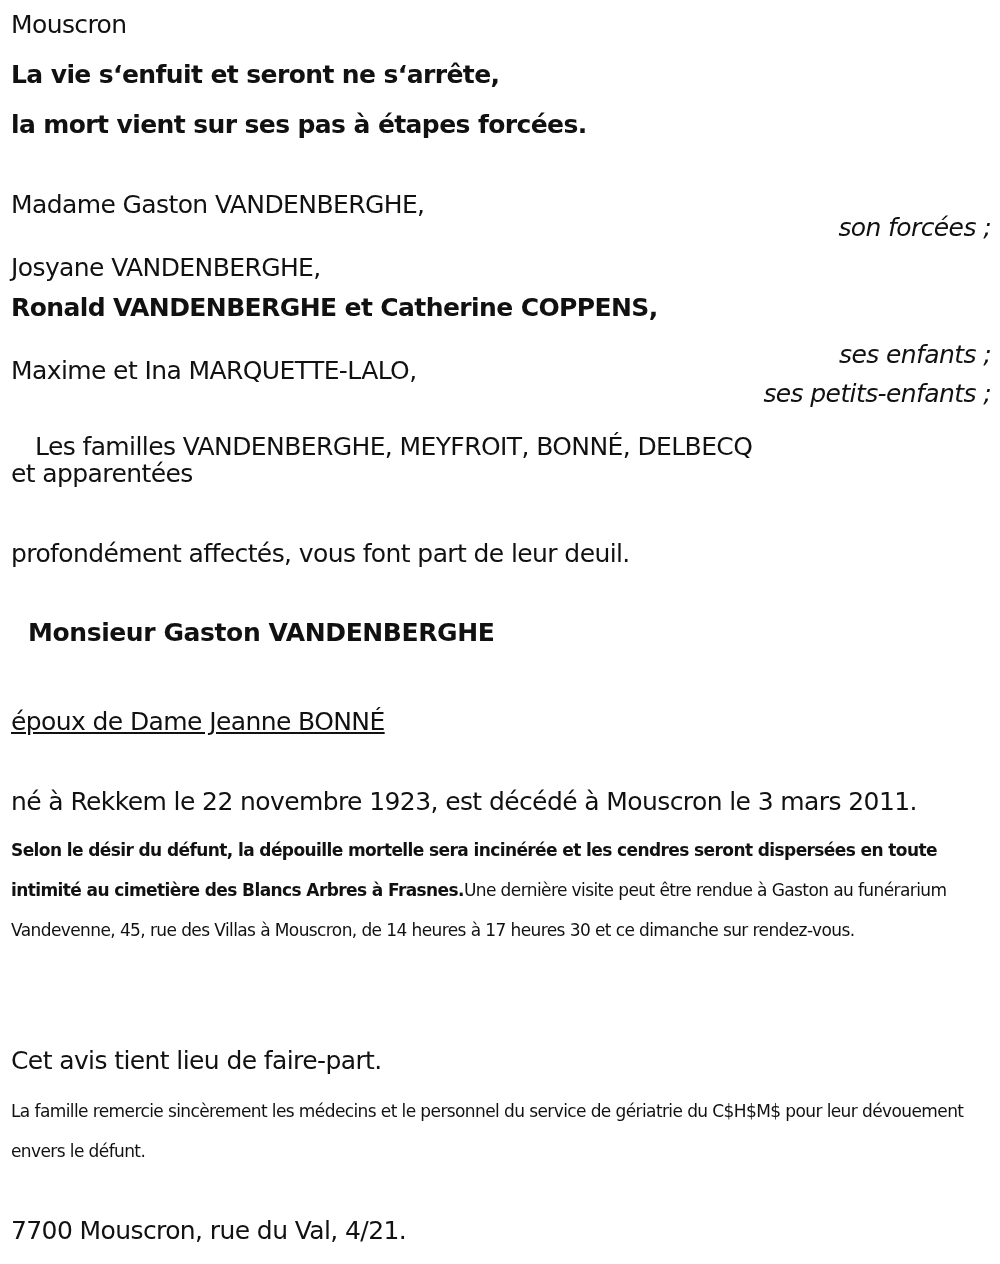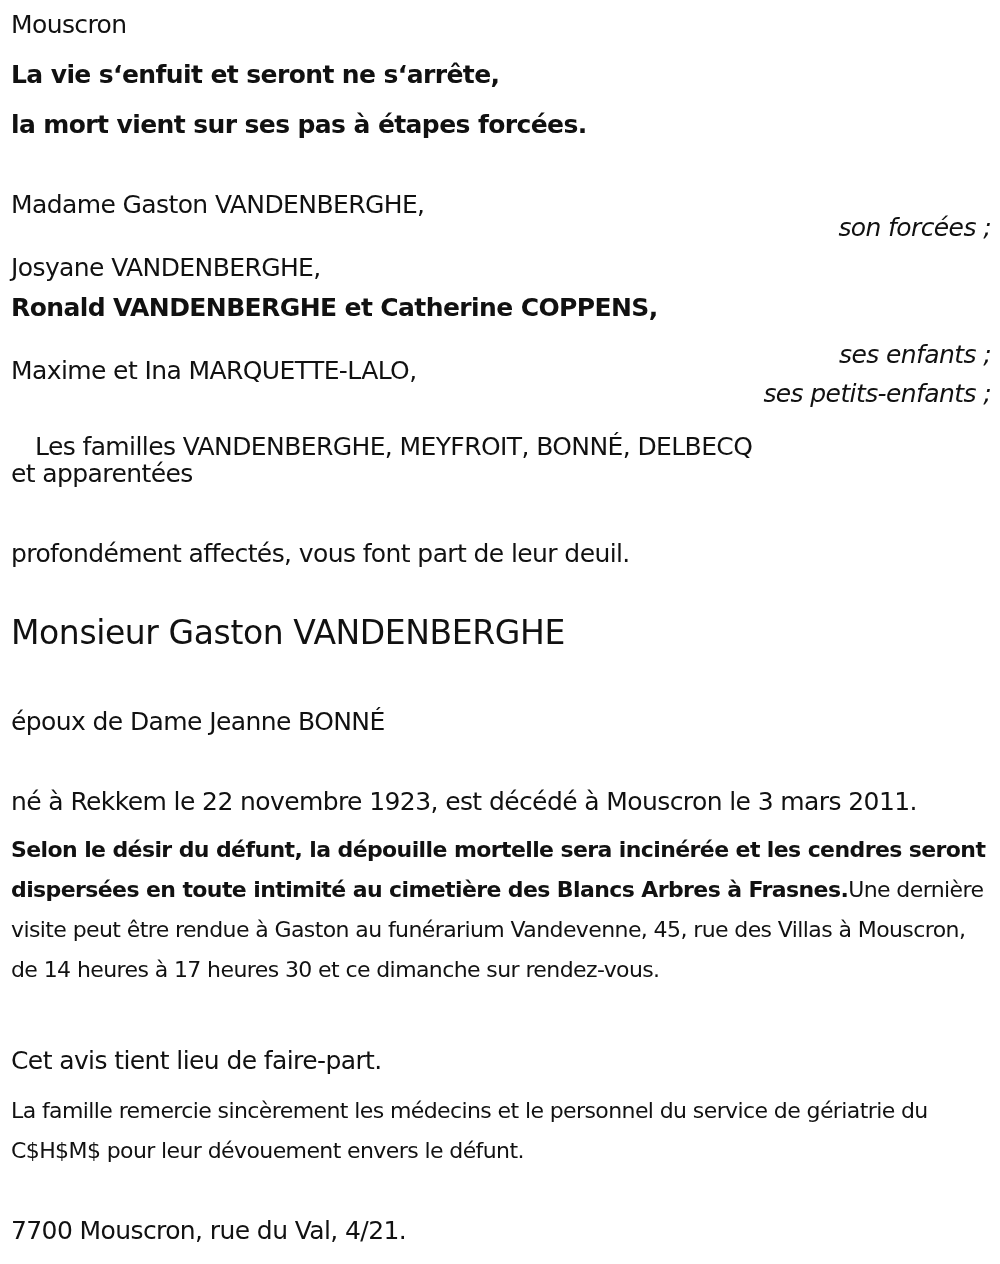--- a/index.html
+++ b/index.html
@@ -4,22 +4,22 @@
 <style>
   html, body { margin: 0; padding: 0; background: #ffffff; }
   body {
     width: 1000px; height: 1264px; position: relative; overflow: hidden;
     font-family: "DejaVu Sans", sans-serif; color: #111111;
   }
   .page { position: absolute; left: 11px; top: 0; width: 980px; }
   .line { position: absolute; left: 0; white-space: nowrap; font-size: 25px; letter-spacing: -0.6px; line-height: 30px; }
   .bold { font-weight: bold; }
   .right { left: auto; right: 0; font-style: italic; }
-  .title { font-size: 33px; font-weight: normal; letter-spacing: -0.4px; line-height: 40px; }
-  .para { position: absolute; left: 0; width: 985px; font-size: 22px; letter-spacing: -0.6px; line-height: 40px; }
+  .title { font-size: 25px; font-weight: bold; letter-spacing: -0.4px; line-height: 40px; margin-left: 17px; }
+  .para { position: absolute; left: 0; width: 985px; font-size: 17px; letter-spacing: -0.6px; line-height: 40px; }
 </style>
 </head>
 <body>
 
 <div class="page">
   <div class="line" style="top:10px;">Mouscron</div>
   <div class="line bold" style="top:60px;">La vie s‘enfuit et seront ne s‘arrête,</div>
   <div class="line bold" style="top:110px;">la mort vient sur ses pas à étapes forcées.</div>
 
   <div class="line" style="top:190px;">Madame Gaston VANDENBERGHE,</div>
@@ -32,21 +32,21 @@
   <div class="line" style="top:356px;">Maxime et Ina MARQUETTE-LALO,</div>
   <div class="line right" style="top:379px;">ses petits-enfants ;</div>
 
   <div class="line" style="top:432px;margin-left:24px;">Les familles VANDENBERGHE, MEYFROIT, BONNÉ, DELBECQ</div>
   <div class="line" style="top:459px;">et apparentées</div>
 
   <div class="line" style="top:539px;">profondément affectés, vous font part de leur deuil.</div>
 
   <div class="line title" style="top:613px;">Monsieur Gaston VANDENBERGHE</div>
 
-  <div class="line" style="top:707px;">époux de Dame Jeanne BONNÉ</div>
+  <div class="line" style="top:707px;text-decoration:underline;">époux de Dame Jeanne BONNÉ</div>
 
   <div class="line" style="top:787px;">né à Rekkem le 22 novembre 1923, est décédé à Mouscron le 3 mars 2011.</div>
 
   <div class="para" style="top:830px;"><span class="bold">Selon le désir du défunt, la dépouille mortelle sera incinérée et les cendres seront dispersées en toute intimité au cimetière des Blancs Arbres à Frasnes.</span><span>Une dernière visite peut être rendue à Gaston au funérarium Vandevenne, 45, rue des Villas à Mouscron, de 14 heures à 17 heures 30 et ce dimanche sur rendez-vous.</span></div>
 
   <div class="line" style="top:1046px;">Cet avis tient lieu de faire-part.</div>
 
   <div class="para" style="top:1091px;">La famille remercie sincèrement les médecins et le personnel du service de gériatrie du C$H$M$ pour leur dévouement envers le défunt.</div>
 
   <div class="line" style="top:1216px;text-align:right;">7700 Mouscron, rue du Val, 4/21.</div>

